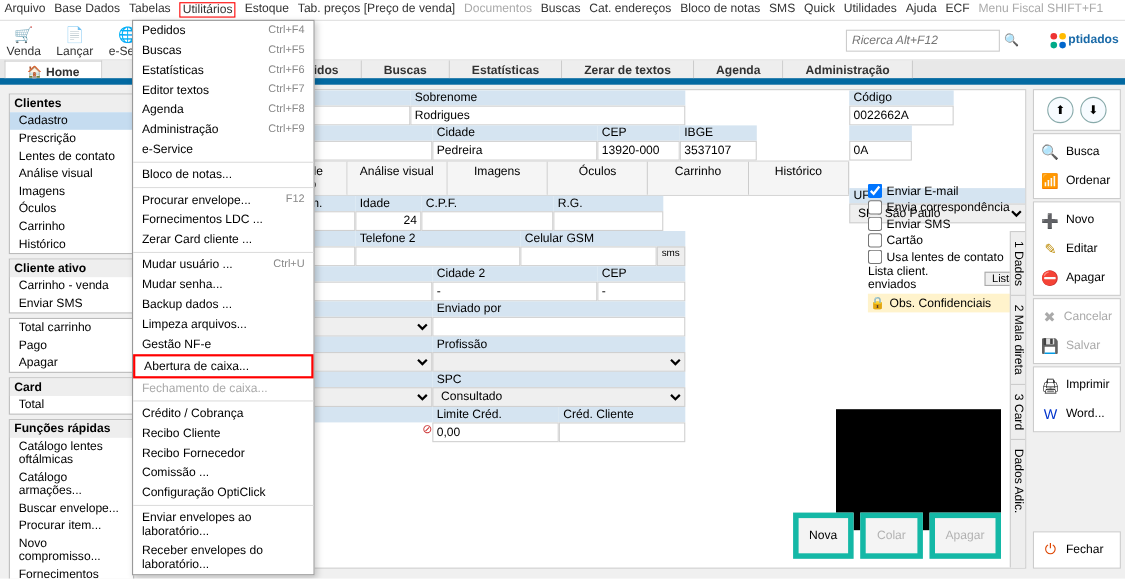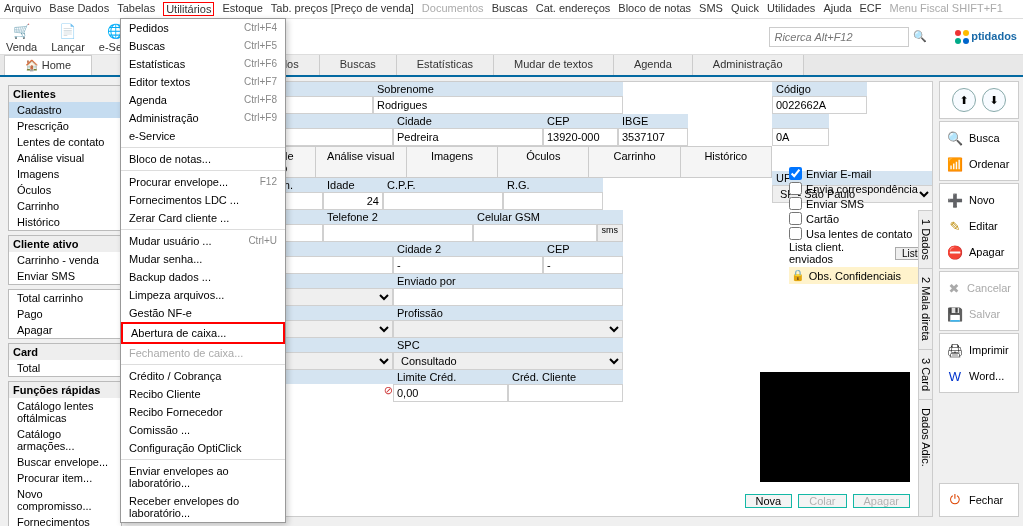--- a/index.html
+++ b/index.html
@@ -9,21 +9,21 @@
   .menubar .disabled { color: #aaa; }
   .menubar .hl { border: 1px solid red; padding: 0 2px; }
   .toolbar { background: #fff; display: flex; align-items: center; padding: 2px 6px; gap: 18px; border-bottom: 1px solid #ddd; height: 36px; }
   .tbitem { display: flex; flex-direction: column; align-items: center; font-size: 10px; color: #333; }
   .tbitem .ico { width: 20px; height: 20px; border-radius: 50%; display:flex;align-items:center;justify-content:center;font-size:14px;}
   .search { margin-left: auto; display:flex;align-items:center;gap:4px;}
   .search input { width: 140px; border:1px solid #ccc; font-style:italic; color:#888; padding:2px 4px; height:20px;}
   .logo { color:#1a6aa8;font-size:18px;font-weight:bold;display:flex;align-items:flex-start;margin-left:10px;}
   .logo .dots{display:inline-grid;grid-template-columns:repeat(2,6px);gap:2px;margin-right:2px;}
   .logo .dots i{width:6px;height:6px;border-radius:50%;}
-  .tabs { display:flex; background:#e8e8e8; border-bottom:2px solid #0369a1; height:22px; }
+  .tabs { display:flex; background:#e8e8e8; border-bottom:6px solid #0369a1; height:22px;font-weight:bold; }
   .tab { padding:3px 20px; border-right:1px solid #ccc; background:#eee; color:#333; }
   .tab:first-child { background:#fff; border-top:1px solid #ccc; border-left:1px solid #ccc; margin-left:4px;}
   .main { display:flex; height:calc(100% - 60px - 22px); }
   .leftcol { width:130px; padding:8px; display:flex;flex-direction:column;gap:4px;}
   .panel { background:#fff; border:1px solid #bbb; }
   .panel h4 { background:#eee; font-weight:bold; padding:2px 4px; font-size:11px;}
   .panel ul { list-style:none; }
   .panel li { padding:2px 8px; cursor:default; }
   .panel li.sel { background:#c5dcf0; }
   .center { flex:1; position:relative; background:#fff; border:1px solid #ccc; margin:4px 2px 4px 2px; overflow:hidden; }
@@ -31,21 +31,21 @@
   .subtab { flex:1; text-align:center; padding:3px; border-right:1px solid #ccc; background:#f5f5f5; }
   .fld { display:inline-block; vertical-align:top; margin:0; }
   .fld label { display:block; background:#d5e4f1; padding:1px 4px; }
   .fld input,.fld select { border:1px solid #d0d0d0; padding:1px 3px; height:18px; width:100%; }
   .sidecheck { position:absolute; right:0; top:56px; width:145px; font-size:11px; padding:2px;margin-left:46px; }
   .sidecheck label{display:flex;align-items:center;gap:4px;padding:1px 0;}
   .stabs { position:absolute; right:0; top:128px; width:14px; height:340px; writing-mode:vertical-rl; background:#eee; border-left:1px solid #ccc; font-size:10px; display:flex; }
   .stabs span{padding:8px 0;border-top:1px solid #ccc;}
   .blackbox{position:absolute;right:22px;bottom:34px;width:150px;height:110px;background:#000;}
   .footbtns{position:absolute;right:22px;bottom:8px;display:flex;gap:6px;}
-  .footbtns button{padding:0 10px;border:1px solid #14b8a6;background:#f4f4f4;}
+  .footbtns button{padding:10px 10px;border:5px solid #14b8a6;background:#f4f4f4;}
   .rightcol{width:88px;padding:4px;display:flex;flex-direction:column;gap:2px;}
   .rightcol .grp{background:#fff;border:1px solid #ccc;padding:4px 2px;display:flex;flex-direction:column;gap:2px;}
   .rbtn{display:flex;align-items:center;gap:6px;padding:3px 4px;cursor:default;border:1px solid transparent;border-radius:2px;}
   .rbtn .ic{width:16px;height:16px;display:inline-flex;align-items:center;justify-content:center;font-size:13px;}
   .rbtn.disabled{color:#aaa;}
   .circle-btn{width:24px;height:24px;border-radius:50%;border:1px solid #8aa;display:inline-flex;align-items:center;justify-content:center;margin:2px;background:#f7fbff;}
   .dropdown{position:absolute;left:120px;top:18px;width:166px;background:#fff;border:1px solid #999;box-shadow:2px 2px 6px rgba(0,0,0,.2);z-index:50;}
   .dropdown li{display:flex;justify-content:space-between;padding:3px 8px;font-size:11px;list-style:none;cursor:default;}
   .dropdown li.sep{border-top:1px solid #ddd;padding:0;height:0;margin:2px 0;}
   .dropdown li.disabled{color:#aaa;}
@@ -118,21 +118,21 @@
   </div>
 </div>
 
 <div class="tabs" id="pagetabs">
     <div class="tab">🏠 Home</div>
     <div class="tab">&nbsp;</div>
     <div class="tab">Documentos</div>
     <div class="tab">Pedidos</div>
     <div class="tab">Buscas</div>
     <div class="tab">Estatísticas</div>
-    <div class="tab">Mudar de textos</div>
+    <div class="tab">Zerar de textos</div>
     <div class="tab">Agenda</div>
     <div class="tab">Administração</div>
   </div>
 
 <div class="main">
 
   <div class="leftcol">
     <div class="panel">
       <h4>Clientes</h4>
       <ul id="p-clientes">

